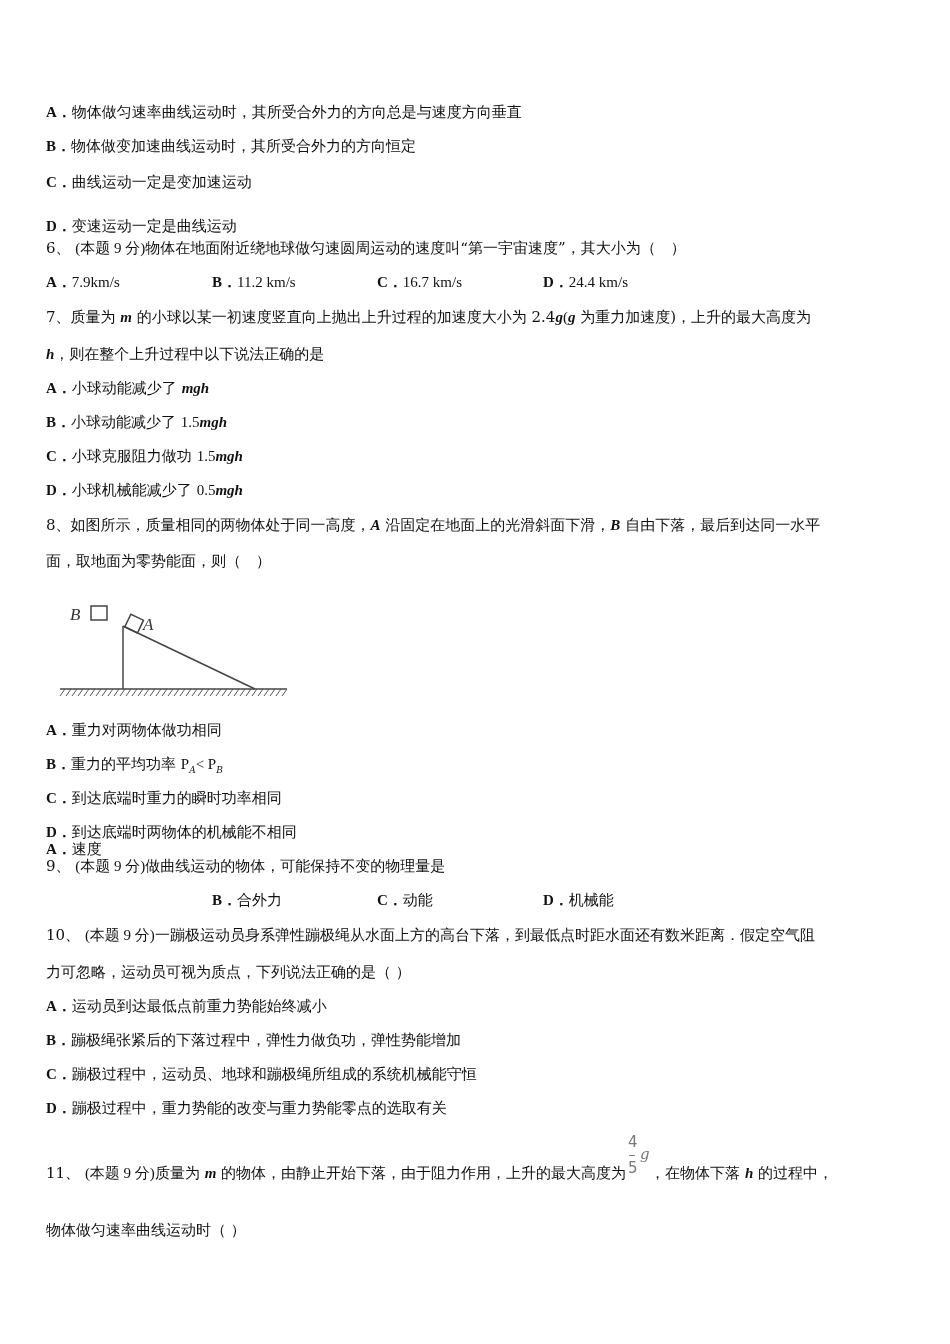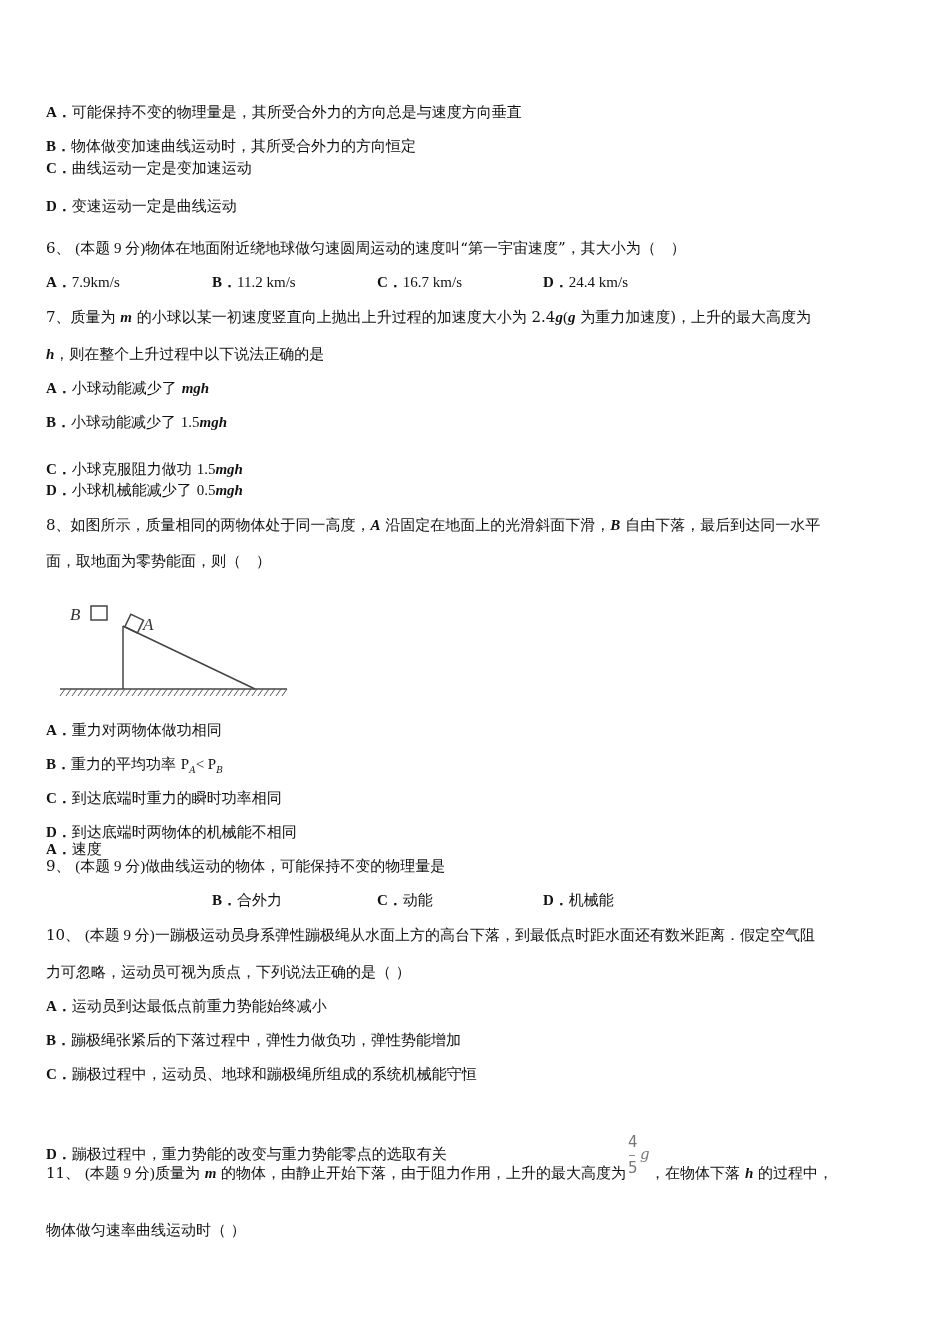--- a/index.html
+++ b/index.html
@@ -26,29 +26,29 @@
   }
   .frac .num { position: absolute; left: 2px; top: -26px; font-size: 15px; }
   .frac .bar { position: absolute; left: 3px; top: -3px; width: 6px; height: 1px; background: #888; }
   .frac .den { position: absolute; left: 2px; top: 0px; font-size: 15px; }
   .frac .g { position: absolute; left: 14px; top: -14px; font-style: italic; font-size: 15px; font-family: "DejaVu Serif", serif; }
 </style>
 </head>
 <body>
 
 <div class="line" style="top:102px">
-  <span class="lbl">A．</span><span>可能保持不变的物理量是，其所受合外力的方向总是与速度方向垂直</span>
+  <span class="lbl">A．</span><span>物体做匀速率曲线运动时，其所受合外力的方向总是与速度方向垂直</span>
 </div>
 <div class="line" style="top:136px">
   <span class="lbl">B．</span><span>物体做变加速曲线运动时，其所受合外力的方向恒定</span>
 </div>
-<div class="line" style="top:158px">
+<div class="line" style="top:172px">
   <span class="lbl">C．</span><span>曲线运动一定是变加速运动</span>
 </div>
-<div class="line" style="top:196px">
+<div class="line" style="top:216px">
   <span class="lbl">D．</span><span>变速运动一定是曲线运动</span>
 </div>
 
 <div class="line" style="top:238px">
   <span>6、</span>
   <span class="b">(本题 9 分)</span><span>物体在地面附近绕地球做匀速圆周运动的速度叫“第一宇宙速度”，其大小为（　）</span>
 </div>
 <div class="opt4" style="top:272px; left:46px">
   <span class="lbl">A．</span><span class="b">7.9km/s</span>
 </div>
@@ -67,21 +67,21 @@
 </div>
 <div class="line" style="top:344px">
   <span class="bi">h</span><span>，则在整个上升过程中以下说法正确的是</span>
 </div>
 <div class="line" style="top:378px">
   <span class="lbl">A．</span><span>小球动能减少了 </span><span class="bi">mgh</span>
 </div>
 <div class="line" style="top:412px">
   <span class="lbl">B．</span><span>小球动能减少了 </span><span class="b">1.5</span><span class="bi">mgh</span>
 </div>
-<div class="line" style="top:459px">
+<div class="line" style="top:446px">
   <span class="lbl">C．</span><span>小球克服阻力做功 </span><span class="b">1.5</span><span class="bi">mgh</span>
 </div>
 <div class="line" style="top:480px">
   <span class="lbl">D．</span><span>小球机械能减少了 </span><span class="b">0.5</span><span class="bi">mgh</span>
 </div>
 
 <div class="line" style="top:515px">
   <span>8、</span><span>如图所示，质量相同的两物体处于同一高度，</span><span class="bi">A</span><span> 沿固定在地面上的光滑斜面下滑，</span><span class="bi">B</span><span> 自由下落，最后到达同一水平</span>
 </div>
 <div class="line" style="top:551px">
@@ -188,21 +188,21 @@
 </div>
 <div class="line" style="top:996px">
   <span class="lbl">A．</span><span>运动员到达最低点前重力势能始终减小</span>
 </div>
 <div class="line" style="top:1030px">
   <span class="lbl">B．</span><span>蹦极绳张紧后的下落过程中，弹性力做负功，弹性势能增加</span>
 </div>
 <div class="line" style="top:1064px">
   <span class="lbl">C．</span><span>蹦极过程中，运动员、地球和蹦极绳所组成的系统机械能守恒</span>
 </div>
-<div class="line" style="top:1144px">
+<div class="line" style="top:1098px">
   <span class="lbl">D．</span><span>蹦极过程中，重力势能的改变与重力势能零点的选取有关</span>
 </div>
 
 <div class="line" style="top:1158px">
   <span>11、</span>
   <span class="b">(本题 9 分)</span><span>质量为 </span><span class="bi">m</span><span> 的物体，由静止开始下落，由于阻力作用，上升的最大高度为</span><span class="frac"><span class="num">4</span><span class="bar"></span><span class="den">5</span><span class="g">g</span></span><span>，在物体下落 </span><span class="bi">h</span><span> 的过程中，</span>
 </div>
 <div class="line" style="top:1220px">
   <span>物体做匀速率曲线运动时（ ）</span>
 </div>

